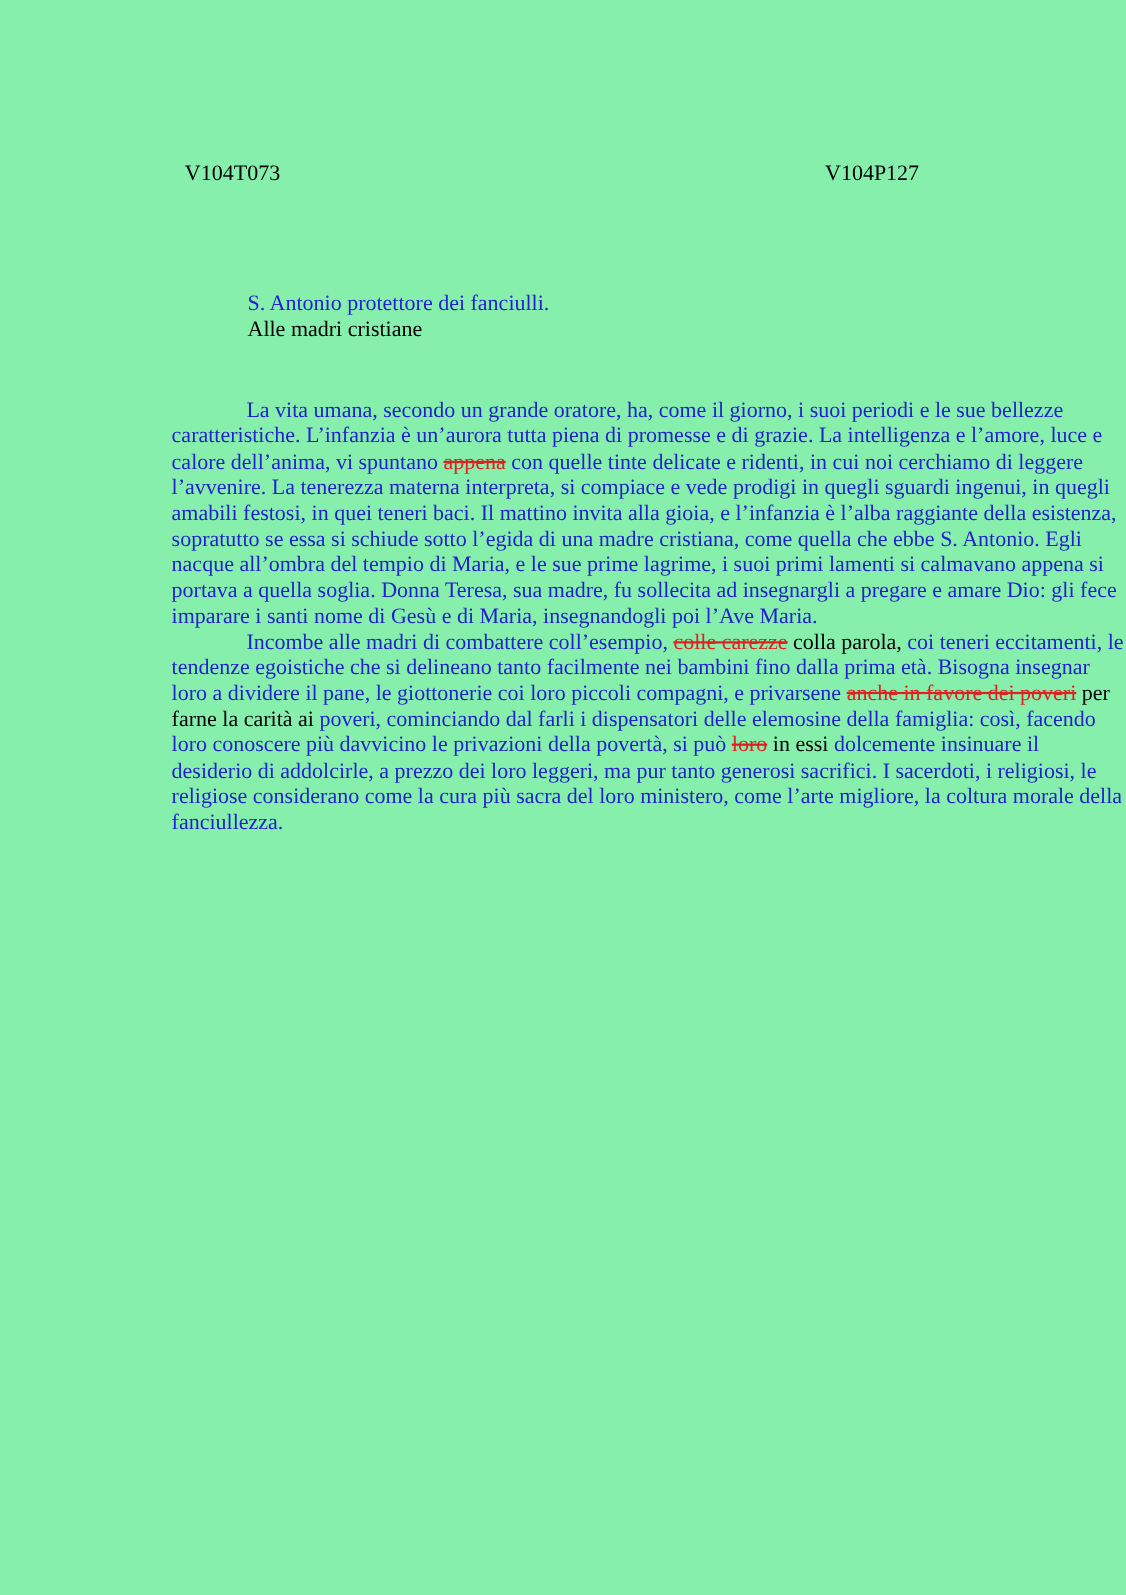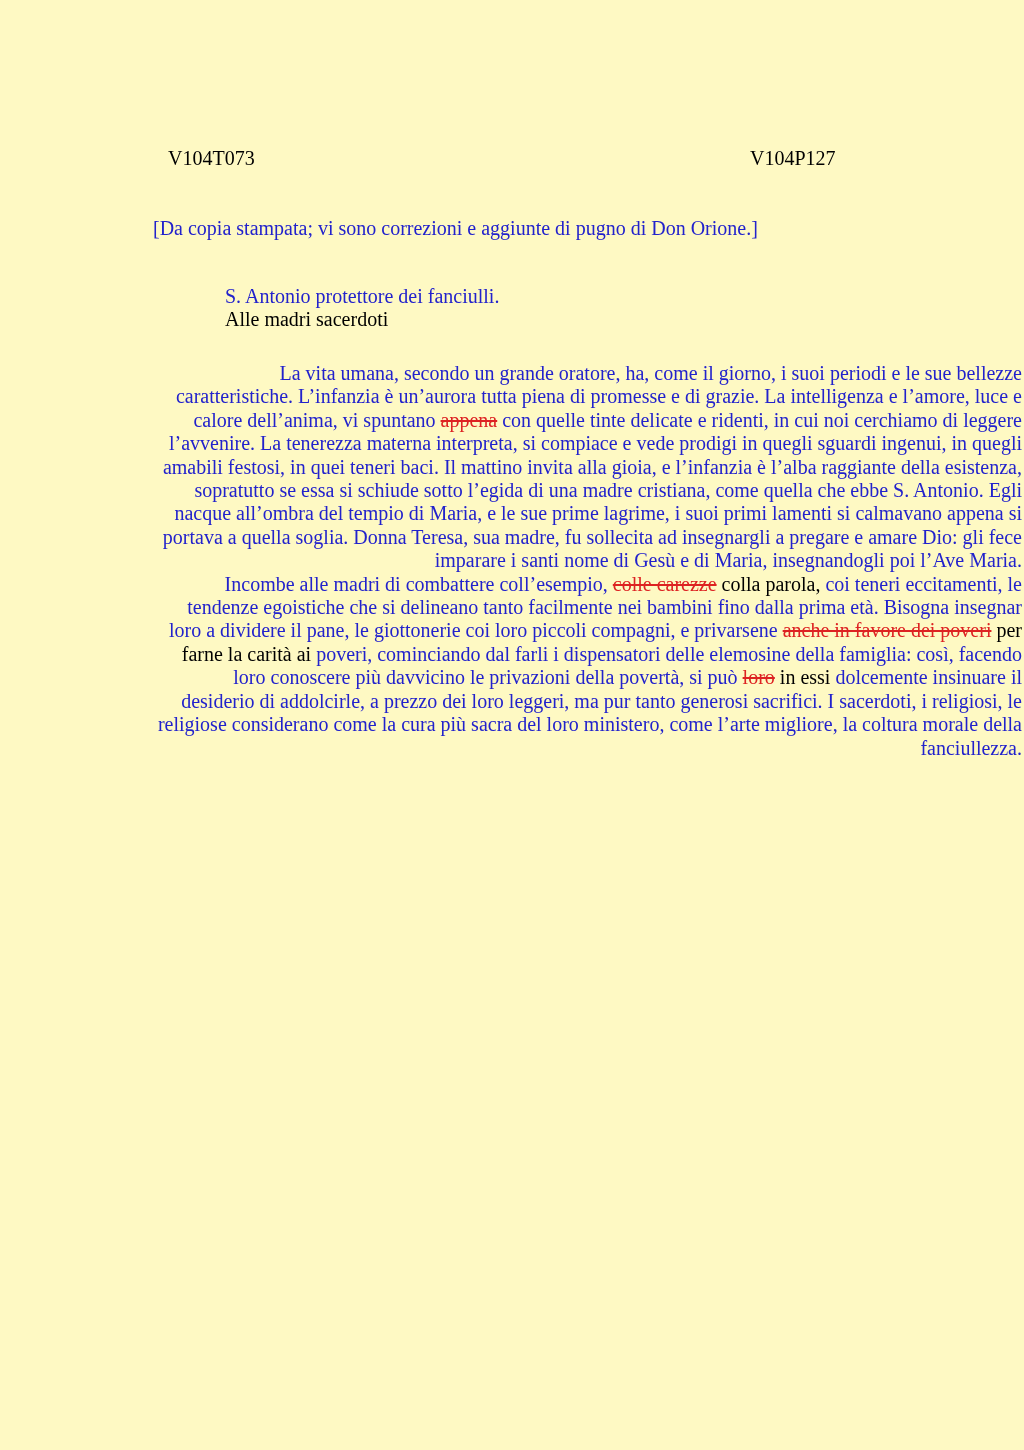--- a/index.html
+++ b/index.html
@@ -38,43 +38,42 @@
   .headings {
     position: absolute;
     top: 265px;
     left: 225px;
   }
   .body-text {
     position: absolute;
     top: 362px;
     left: 156px;
     width: 866px;
-    text-align: right;
+    text-align: left;
   }
   .para { text-indent: 68px; margin: 0; }
-  .c-blue  { color: var(--blue); margin-top: 20px; }
+  .c-blue  { color: var(--blue); }
   .c-black { color: var(--black); }
   .c-red   { color: var(--red); }
   .strike  { text-decoration: line-through; }
 </style>
 </head>
 <body>
 
-<div class="page" style="--blue: #2222cc; --black: #000000; --red: #dd2222; background: #fef9c3;">
+<div class="page" style="--blue: #2222cc; --black: #000000; --red: #dd2222; background: #86efac;">
 
   <div class="header-row">
     <span class="code-left">V104T073</span>
     <span class="code-right">V104P127</span>
   </div>
 
-  <div class="note">[Da copia stampata; vi sono correzioni e aggiunte di pugno di Don Orione.]</div>
 
   <div class="headings">
     <div class="c-blue">S. Antonio protettore dei fanciulli.</div>
-    <div class="c-black">Alle madri sacerdoti</div>
+    <div class="c-black">Alle madri cristiane</div>
   </div>
 
   <div class="body-text">
     <p class="para"><span class="c-blue">La vita umana, secondo un grande oratore, ha, come il giorno, i suoi periodi e le sue bellezze caratteristiche. L’infanzia è un’aurora tutta piena di promesse e di grazie. La intelligenza e l’amore, luce e calore dell’anima, vi spuntano </span><span class="c-red strike">appena</span><span class="c-blue"> con quelle tinte delicate e ridenti, in cui noi cerchiamo di leggere l’avvenire. La tenerezza materna interpreta, si compiace e vede prodigi in quegli sguardi ingenui, in quegli amabili festosi, in quei teneri baci. Il mattino invita alla gioia, e l’infanzia è l’alba raggiante della esistenza, sopratutto se essa si schiude sotto l’egida di una madre cristiana, come quella che ebbe S. Antonio. Egli nacque all’ombra del tempio di Maria, e le sue prime lagrime, i suoi primi lamenti si calmavano appena si portava a quella soglia. Donna Teresa, sua madre, fu sollecita ad insegnargli a pregare e amare Dio: gli fece imparare i santi nome di Gesù e di Maria, insegnandogli poi l’Ave Maria.</span></p>
     <p class="para"><span class="c-blue">Incombe alle madri di combattere coll’esempio, </span><span class="c-red strike">colle carezze</span><span class="c-black"> colla parola, </span><span class="c-blue">coi teneri eccitamenti, le tendenze egoistiche che si delineano tanto facilmente nei bambini fino dalla prima età. Bisogna insegnar loro a dividere il pane, le giottonerie coi loro piccoli compagni, e privarsene </span><span class="c-red strike">anche in favore dei poveri</span><span class="c-black"> per farne la carità ai </span><span class="c-blue">poveri, cominciando dal farli i dispensatori delle elemosine della famiglia: così, facendo loro conoscere più davvicino le privazioni della povertà, si può </span><span class="c-red strike">loro</span><span class="c-black"> in essi </span><span class="c-blue">dolcemente insinuare il desiderio di addolcirle, a prezzo dei loro leggeri, ma pur tanto generosi sacrifici. I sacerdoti, i religiosi, le religiose considerano come la cura più sacra del loro ministero, come l’arte migliore, la coltura morale della fanciullezza.</span></p>
   </div>
 
 </div>
 
 </body></html>

